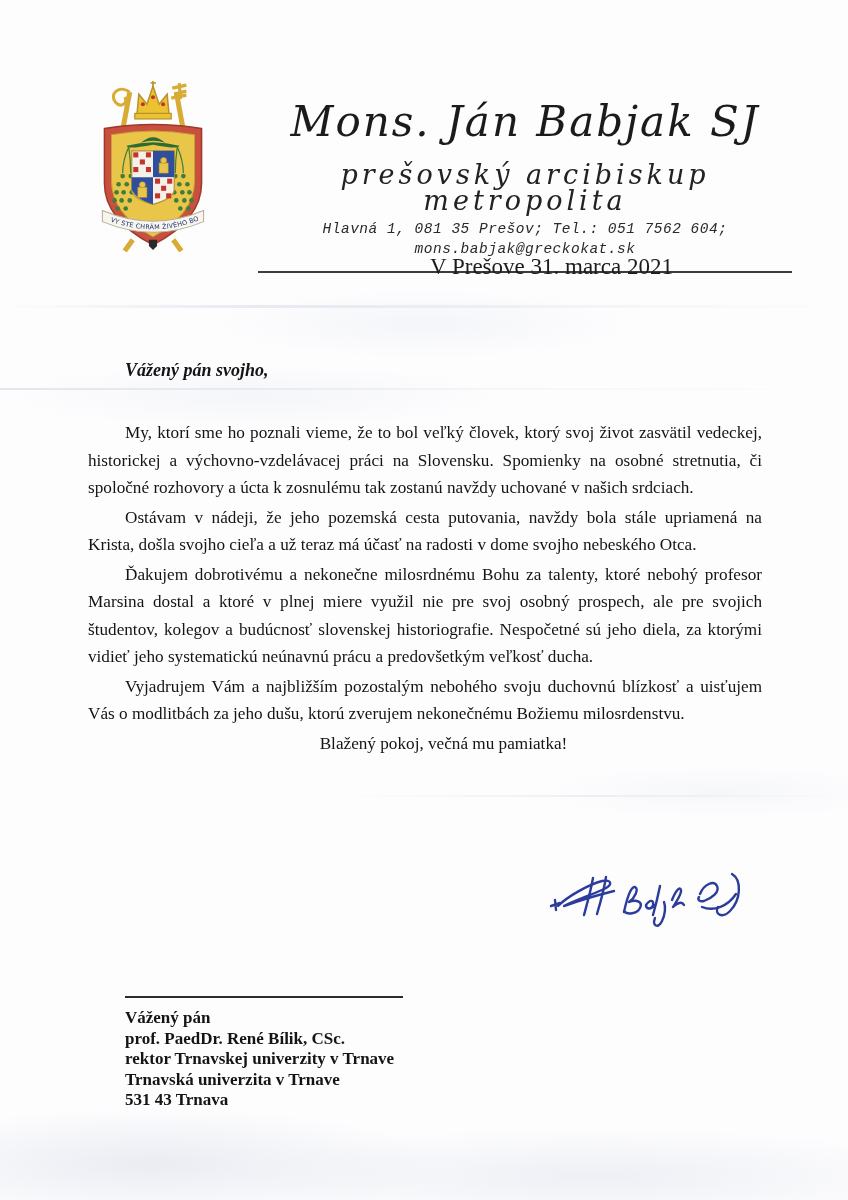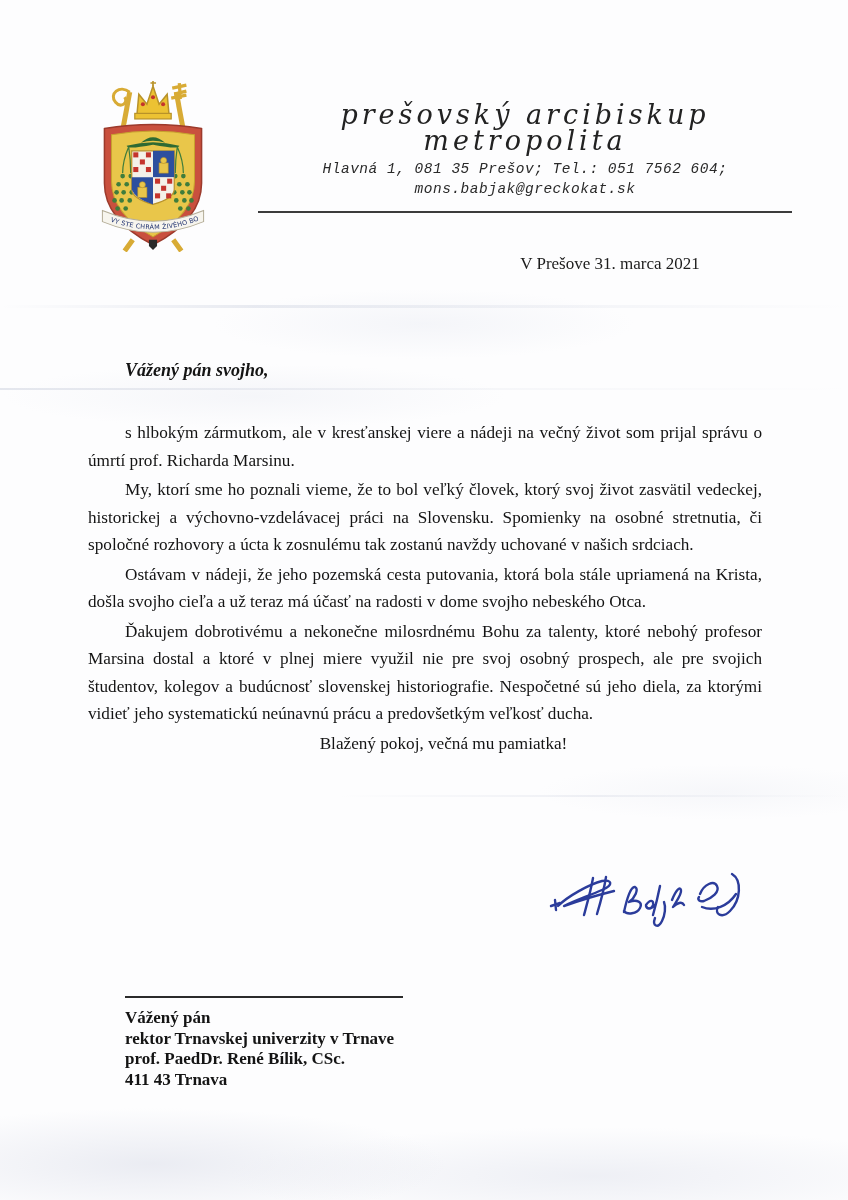--- a/index.html
+++ b/index.html
@@ -23,22 +23,22 @@
 
   .letterhead{position:absolute;left:258px;top:92px;width:534px;text-align:center;}
   .lh-name{font-family:"DejaVu Serif", serif;font-style:italic;font-weight:500;
     font-size:42px;line-height:60px;letter-spacing:2px;color:#1b1b1b;}
   .lh-title{font-family:"DejaVu Serif", serif;font-style:italic;
     font-size:27px;line-height:26px;letter-spacing:4px;margin-top:10px;color:#222;}
   .lh-contact{font-family:Liberation Mono, monospace;font-style:italic;
     font-size:14.5px;line-height:20px;letter-spacing:.5px;margin-top:5px;color:#2a2a2a;}
   .lh-rule{height:2px;background:#3c3c3c;margin-top:12px;}
 
-  .dateline{position:absolute;left:430px;top:254px;width:360px;text-align:center;
-    font-size:17px;color:#1c1c1c;}
+  .dateline{position:absolute;left:430px;top:254px;width:360px;text-align:left;
+    font-size:23px;color:#1c1c1c;}
 
   .salutation{position:absolute;left:125px;top:360px;
     font-size:18px;font-weight:bold;font-style:italic;color:#141414;}
 
   .body{position:absolute;left:88px;top:419px;width:674px;
     font-size:17.2px;line-height:27.5px;text-align:justify;color:#141414;}
   .body p{margin:0 0 2px 0;text-indent:37px;}
   .body p.italic{font-style:italic;}
   .body p.short{text-align:center;}
 
@@ -154,34 +154,35 @@
       <path d="M32,129 Q82,150 132,129 L132,140 Q82,161 32,140 Z" fill="#f7f5ee" stroke="#b4ad97" stroke-width="1"></path>
       <path id="mottoPath" d="M35,138 Q82,157 129,138" fill="none"></path>
       <text font-size="6.4" fill="#1d2f6e" font-family="DejaVu Sans, sans-serif" letter-spacing="0.2">
         <textPath href="#mottoPath" startOffset="5">VY STE CHRÁM ŽIVÉHO BOHA</textPath>
       </text>
     </g>
     <path d="M78,158 h8 v6 l-4,4 l-4,-4 Z" fill="#2a2a2a"></path>
   </svg>
 
   <div class="letterhead">
+    <div class="lh-name">Mons. Ján Babjak SJ</div>
     <div class="lh-title">prešovský arcibiskup metropolita</div>
     <div class="lh-contact">Hlavná 1, 081 35 Prešov; Tel.: 051 7562 604; mons.babjak@greckokat.sk</div>
     <div class="lh-rule"></div>
   </div>
 
   <div class="dateline">V Prešove 31. marca 2021</div>
 
   <div class="salutation">Vážený pán svojho,</div>
 
   <div class="body">
-    <p>s hlbokým zármutkom, ale v kresťanskej viere a nádeji na večný život som prijal správu o úmrtí prof. Richarda Marsinu.</p>
     <p>My, ktorí sme ho poznali vieme, že to bol veľký človek, ktorý svoj život zasvätil vedeckej, historickej a výchovno-vzdelávacej práci na Slovensku. Spomienky na osobné stretnutia, či spoločné rozhovory a úcta k zosnulému tak zostanú navždy uchované v našich srdciach.</p>
-    <p>Ostávam v nádeji, že jeho pozemská cesta putovania, ktorá bola stále upriamená na Krista, došla svojho cieľa a už teraz má účasť na radosti v dome svojho nebeského Otca.</p>
+    <p>Ostávam v nádeji, že jeho pozemská cesta putovania, navždy bola stále upriamená na Krista, došla svojho cieľa a už teraz má účasť na radosti v dome svojho nebeského Otca.</p>
     <p>Ďakujem dobrotivému a nekonečne milosrdnému Bohu za talenty, ktoré nebohý profesor Marsina dostal a ktoré v plnej miere využil nie pre svoj osobný prospech, ale pre svojich študentov, kolegov a budúcnosť slovenskej historiografie. Nespočetné sú jeho diela, za ktorými vidieť jeho systematickú neúnavnú prácu a predovšetkým veľkosť ducha.</p>
+    <p>Vyjadrujem Vám a najbližším pozostalým nebohého svoju duchovnú blízkosť a uisťujem Vás o modlitbách za jeho dušu, ktorú zverujem nekonečnému Božiemu milosrdenstvu.</p>
     <p class="short">Blažený pokoj, večná mu pamiatka!</p>
   </div>
 
   <svg class="signature" viewBox="0 0 232 74" xmlns="http://www.w3.org/2000/svg">
     <g stroke="#2b3c9b" stroke-width="2.4" fill="none" stroke-linecap="round" stroke-linejoin="round">
       <path d="M9,48 l9,-3 M13,42 l1,10"></path>
       <path d="M16,48 C26,38 48,26 60,23 C70,21 72,27 60,32 C46,38 30,44 22,48 C36,43 56,37 72,33"></path>
       <path d="M51,20 C49,32 45,46 42,57"></path>
       <path d="M64,19 C62,32 58,46 55,56"></path>
       <path d="M82,54 C85,40 89,28 93,29 C97,31 93,40 87,44 C95,41 101,44 98,50 C95,56 85,57 82,53"></path>
@@ -191,18 +192,19 @@
       <path d="M130,42 C134,32 138,28 139,32 C140,36 134,44 131,49 C135,45 140,43 142,47"></path>
       <path d="M158,36 C162,26 172,22 175,28 C178,34 170,40 162,43 C158,44 155,42 157,39"></path>
       <path d="M160,49 C172,54 186,48 194,36"></path>
       <path d="M190,16 C200,22 199,42 188,53 C180,61 172,56 176,49"></path>
     </g>
   </svg>
 
   <div class="recipient">
     <div class="rec-rule"></div>
     <div class="rec-line">Vážený pán</div>
+    <div class="rec-line">prof. PaedDr. René Bílik, CSc.</div>
     <div class="rec-line">rektor Trnavskej univerzity v Trnave</div>
-    <div class="rec-line">prof. PaedDr. René Bílik, CSc.</div>
-    <div class="rec-line">411 43 Trnava</div>
+    <div class="rec-line">Trnavská univerzita v Trnave</div>
+    <div class="rec-line">531 43 Trnava</div>
   </div>
 
 </div>
 
 </body></html>

